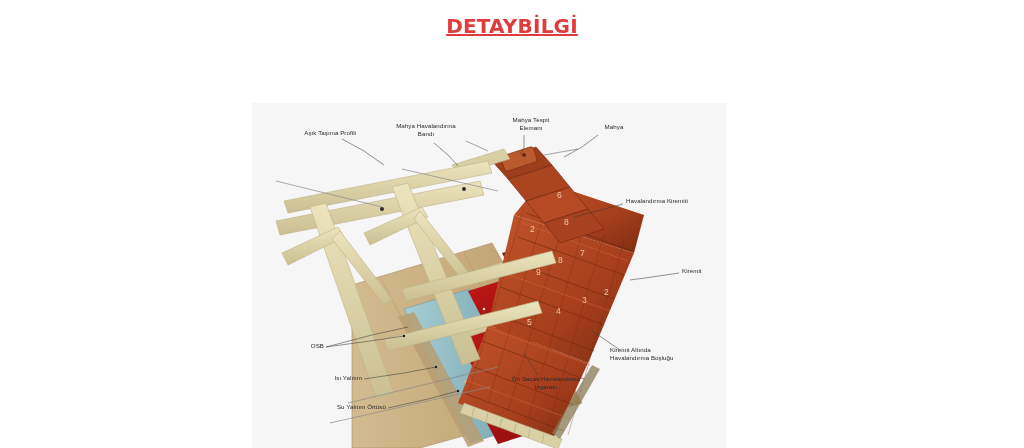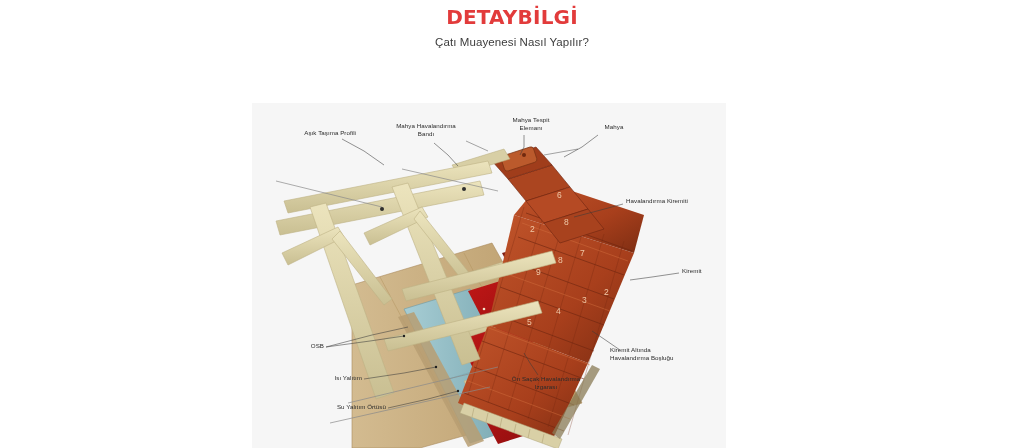--- a/index.html
+++ b/index.html
@@ -29,21 +29,22 @@
     position: relative;
     height: 32px;
   }
   .logo-word {
     font-family: "DejaVu Sans", sans-serif;
     font-weight: bold;
     font-size: 20px;
     letter-spacing: 0.2px;
     color: #e23b3b;
     line-height: 22px;
-    padding-top: 6px;
+    padding-top: 15px;
+    text-decoration: underline;
   }
   .logo-sub-row {
     position: relative;
     height: 16px;
     margin-top: -3px;
   }
   .logo-dotcom {
     font-family: "DejaVu Sans", sans-serif;
     font-weight: bold;
     font-size: 11px;
@@ -103,21 +104,20 @@
 </style>
 </head>
 <body>
 
 <div class="brand-block">
   <div class="logo-row">
     <div class="logo-word">
       <span>DETAYBİLGİ</span>
     </div>
   </div>
-  <div class="page-subtitle">Çatı Muayenesi Nasıl Yapılır?</div>
 </div>
 
 <div class="diagram-panel">
   <div class="diagram-stage">
 
     <svg class="dg-svg" width="474" height="345" viewBox="0 0 474 345">
       <defs>
         <linearGradient id="gTile" x1="0" y1="0" x2="1" y2="1">
           <stop offset="0%" stop-color="#c1552b"></stop>
           <stop offset="60%" stop-color="#a83f1c"></stop>

